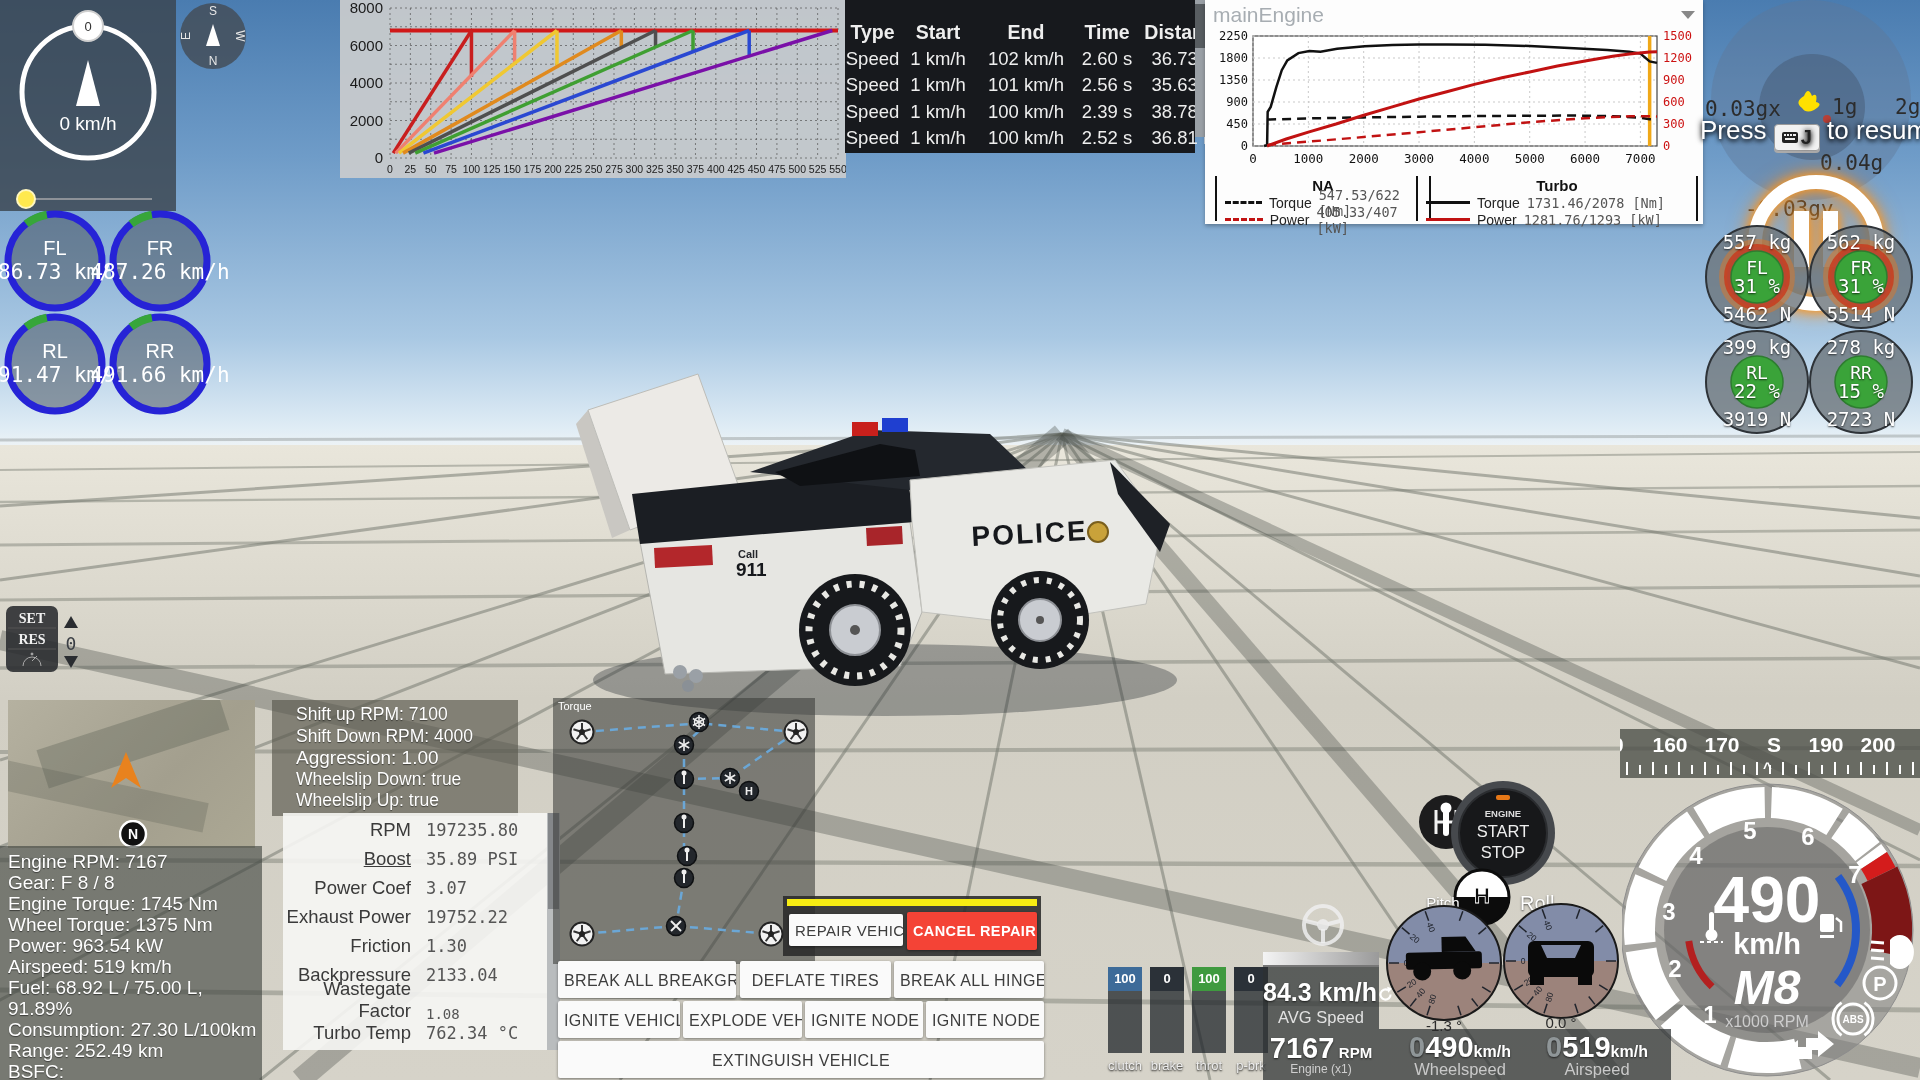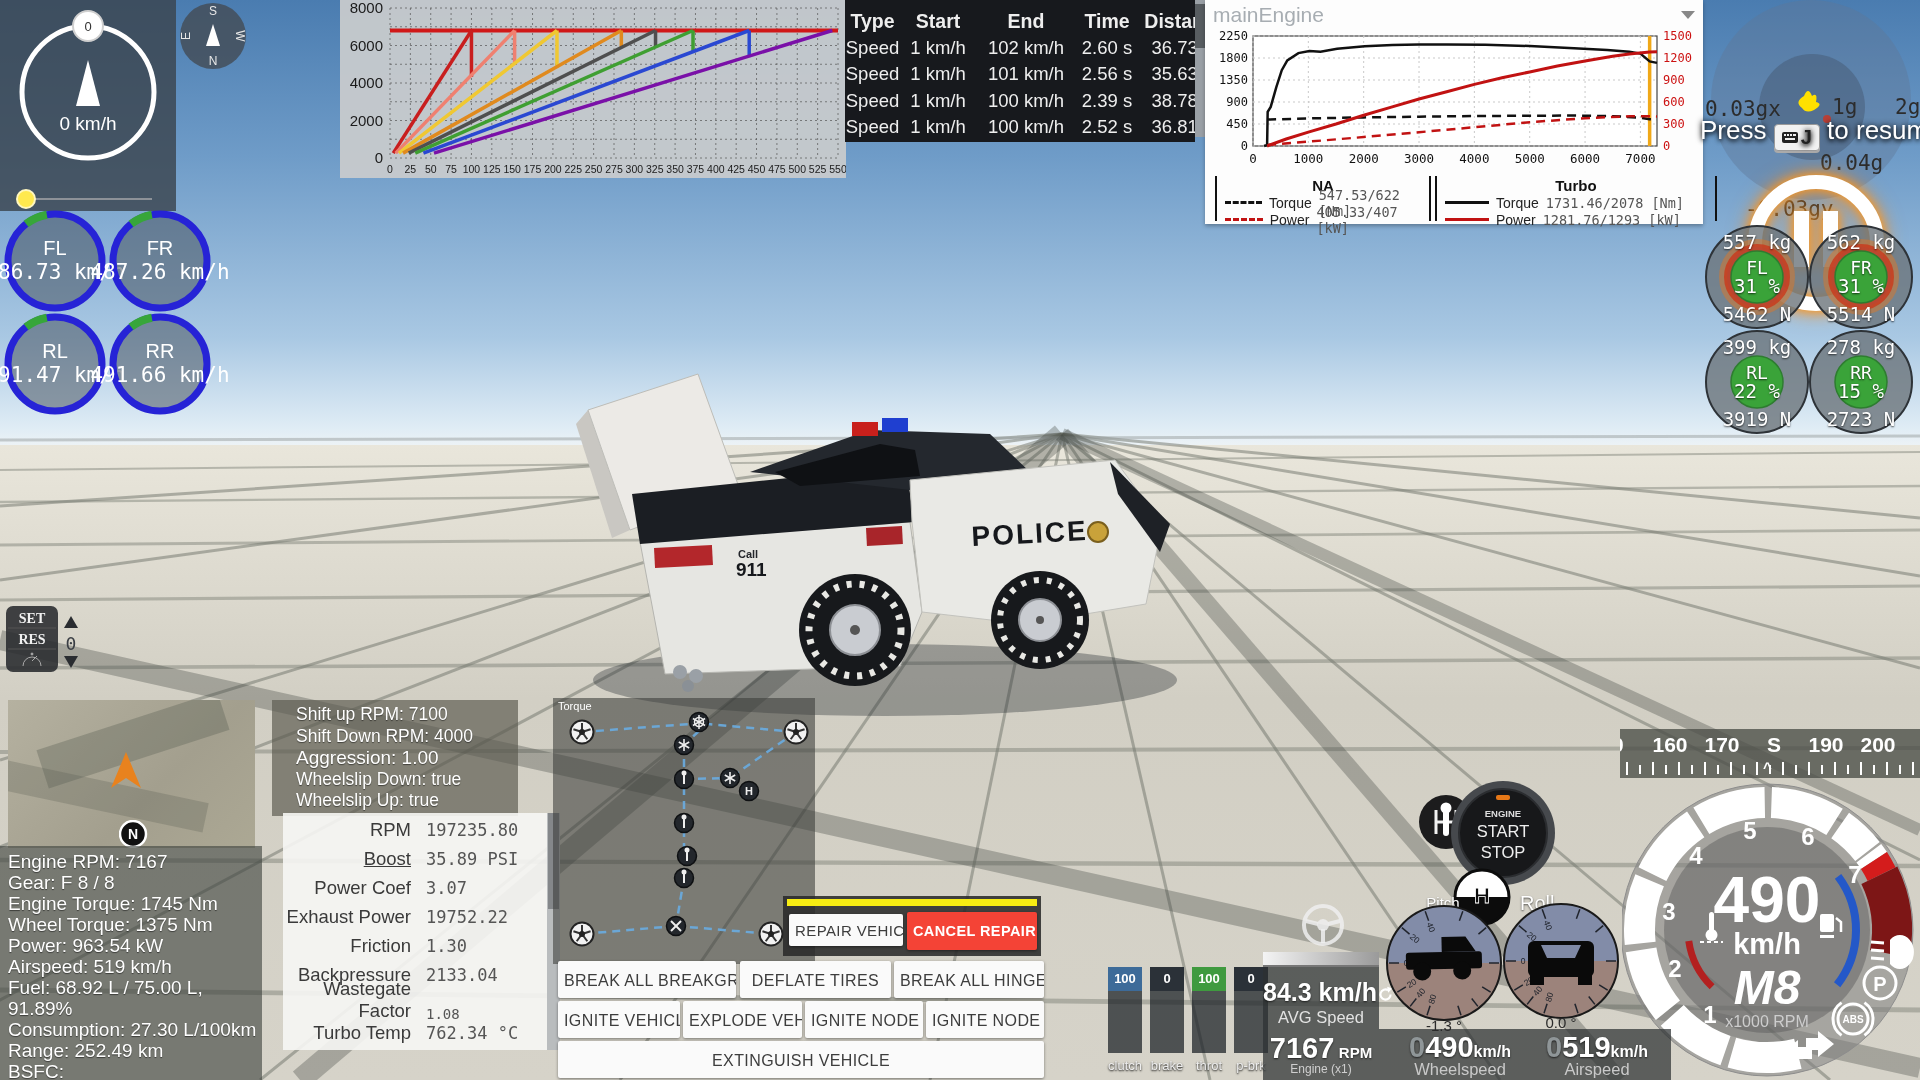--- a/index.html
+++ b/index.html
@@ -223,21 +223,21 @@
         <line x1="68.73454545454545" y1="153.125" x2="315.5418181818182" y2="30.5" stroke="#4f4f4f" stroke-width="3.5"></line>
         <line x1="315.5418181818182" y1="30.5" x2="315.5418181818182" y2="47.699413489736074" stroke="#4f4f4f" stroke-width="3.5"></line>
         <line x1="75.25090909090909" y1="153.125" x2="353.0109090909091" y2="30.5" stroke="#3f9f32" stroke-width="3.5"></line>
         <line x1="353.0109090909091" y1="30.5" x2="353.0109090909091" y2="52.493750000000006" stroke="#3f9f32" stroke-width="3.5"></line>
         <line x1="83.39636363636363" y1="153.125" x2="409.21454545454543" y2="30.5" stroke="#2a48d2" stroke-width="3.5"></line>
         <line x1="409.21454545454543" y1="30.5" x2="409.21454545454543" y2="57.09509202453988" stroke="#2a48d2" stroke-width="3.5"></line>
         <line x1="93.98545454545454" y1="153.125" x2="492.29818181818183" y2="30.5" stroke="#7a10a8" stroke-width="3.5"></line>
       </svg>
   </div>
 
-  <div class="abs" style="left:845px;top:0;width:350px;height:134px;background:#17191d;padding-top:8px;">
+  <div class="abs" style="left:845px;top:0;width:350px;height:134px;background:#17191d;padding-top:19px;">
     <div id="perf-table">
         <div class="trow hd">
           <span>Type</span>
           <span>Start</span>
           <span>End</span>
           <span>Time</span>
           <span>Distance</span>
         </div>
         <div class="trow">
           <span>Speed</span>
@@ -326,21 +326,21 @@
           <span class="lsample" style="border-top: 3px dashed rgb(17, 17, 17);"></span>
           <span class="lname">Torque</span>
           <span class="lval">547.53/622 [Nm]</span>
         </div>
         <div class="lrow">
           <span class="lsample" style="border-top: 3px dashed rgb(193, 18, 18);"></span>
           <span class="lname">Power</span>
           <span class="lval">405.33/407 [kW]</span>
         </div>
       </div>
-    <div id="legend-turbo" class="legendbox" style="left:230px;top:176px;width:262px;height:44px;">
+    <div id="legend-turbo" class="legendbox" style="left:211px;top:176px;width:262px;height:44px;">
         <div class="ttl">Turbo</div>
         <div class="lrow">
           <span class="lsample" style="border-top: 3px solid rgb(17, 17, 17);"></span>
           <span class="lname">Torque</span>
           <span class="lval">1731.46/2078 [Nm]</span>
         </div>
         <div class="lrow">
           <span class="lsample" style="border-top: 3px solid rgb(193, 18, 18);"></span>
           <span class="lname">Power</span>
           <span class="lval">1281.76/1293 [kW]</span>

